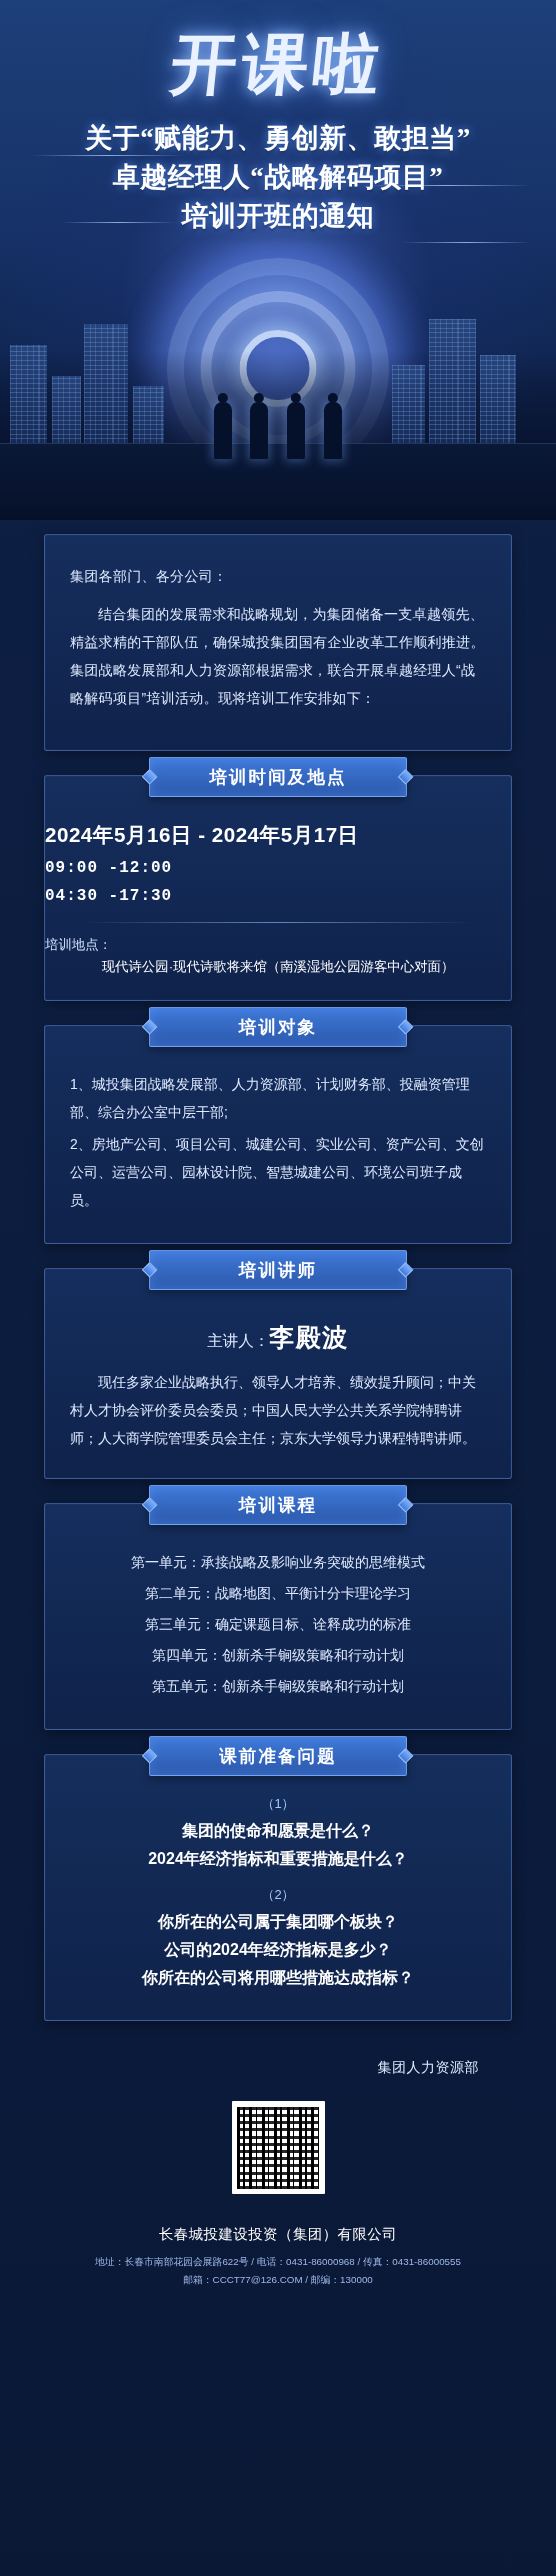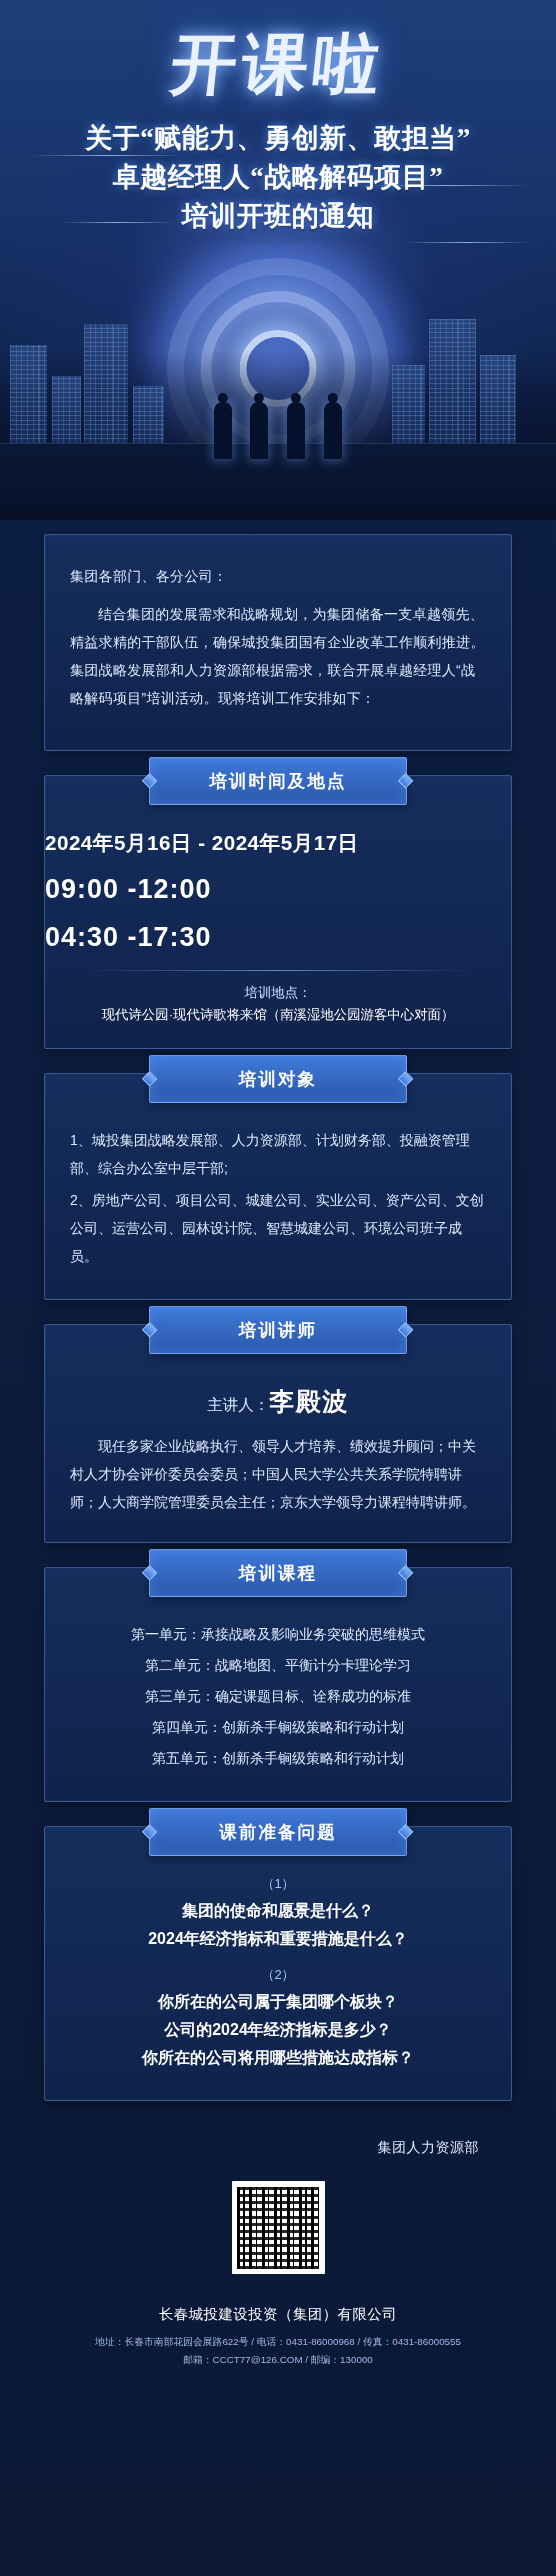--- a/index.html
+++ b/index.html
@@ -123,21 +123,21 @@
     line-height: 2.0;
     letter-spacing: 0.3px;
   }
   .intro p { margin-bottom: 9.3px; }
   .intro p.ind { text-indent: 2em; }
 
   .sec-head {
     position: relative;
     margin: 0 auto;
     width: 258px;
-    height: 48px;
+    height: 40px;
     margin-top: -19px;
     background: linear-gradient(180deg,#3f79d8,#2b58ab);
     border: 0.5px solid rgba(160,200,255,.55);
     border-radius: 2.1px;
     display: flex; align-items: center; justify-content: center;
     color: #fff; font-size: 17.5px; font-weight: 700; letter-spacing: 2.1px;
     font-family: "Liberation Serif", serif;
     box-shadow: 0 2.1px 8.2px rgba(0,0,0,.35), 0 0 11.3px rgba(90,150,255,.45) inset;
   }
   .sec-head::before, .sec-head::after {
@@ -150,27 +150,27 @@
   .body-pad { padding: 23px 25px 26px; color:#dfe9ff; font-size: 14px; line-height: 2.0; }
 
   
   .time-card { padding-bottom: 24px; }
   .time-lines { text-align:left; padding-top: 24px; }
   .time-lines .t1 {
     color:#ffffff; font-weight:700; font-size: 20.6px; letter-spacing:0.5px;
     font-family:"Liberation Sans", sans-serif;
   }
   .time-lines .t2, .time-lines .t3 {
-    color:#ffffff; font-weight:700; font-size: 27px; margin-top: 17px; letter-spacing: 1px;
+    color:#ffffff; font-weight:700; font-size: 16px; margin-top: 10px; letter-spacing: 1px; font-family: Liberation Mono, monospace;
   }
   .divider {
     width: 84%; height:0.5px; margin: 17.5px auto 13.4px;
     background: linear-gradient(90deg, rgba(140,185,255,0), rgba(140,185,255,.65), rgba(140,185,255,0));
   }
-  .place-label { text-align:center; color:#cfe0ff; font-size: 13.4px; }
+  .place-label { text-align:left; color:#cfe0ff; font-size: 13.4px; }
   .place-line { text-align:center; color:#ffffff; font-size: 13.4px; margin-top:4.1px; }
 
   .list-item { margin-bottom: 3.1px; }
 
   
   .teacher-head { text-align:center; font-size: 15.5px; color:#dfe9ff; margin-bottom: 5.2px; }
   .teacher-name {
     font-family:"Liberation Serif", serif; font-weight:700; font-size: 25px; color:#ffffff;
     letter-spacing: 1.5px;
   }

